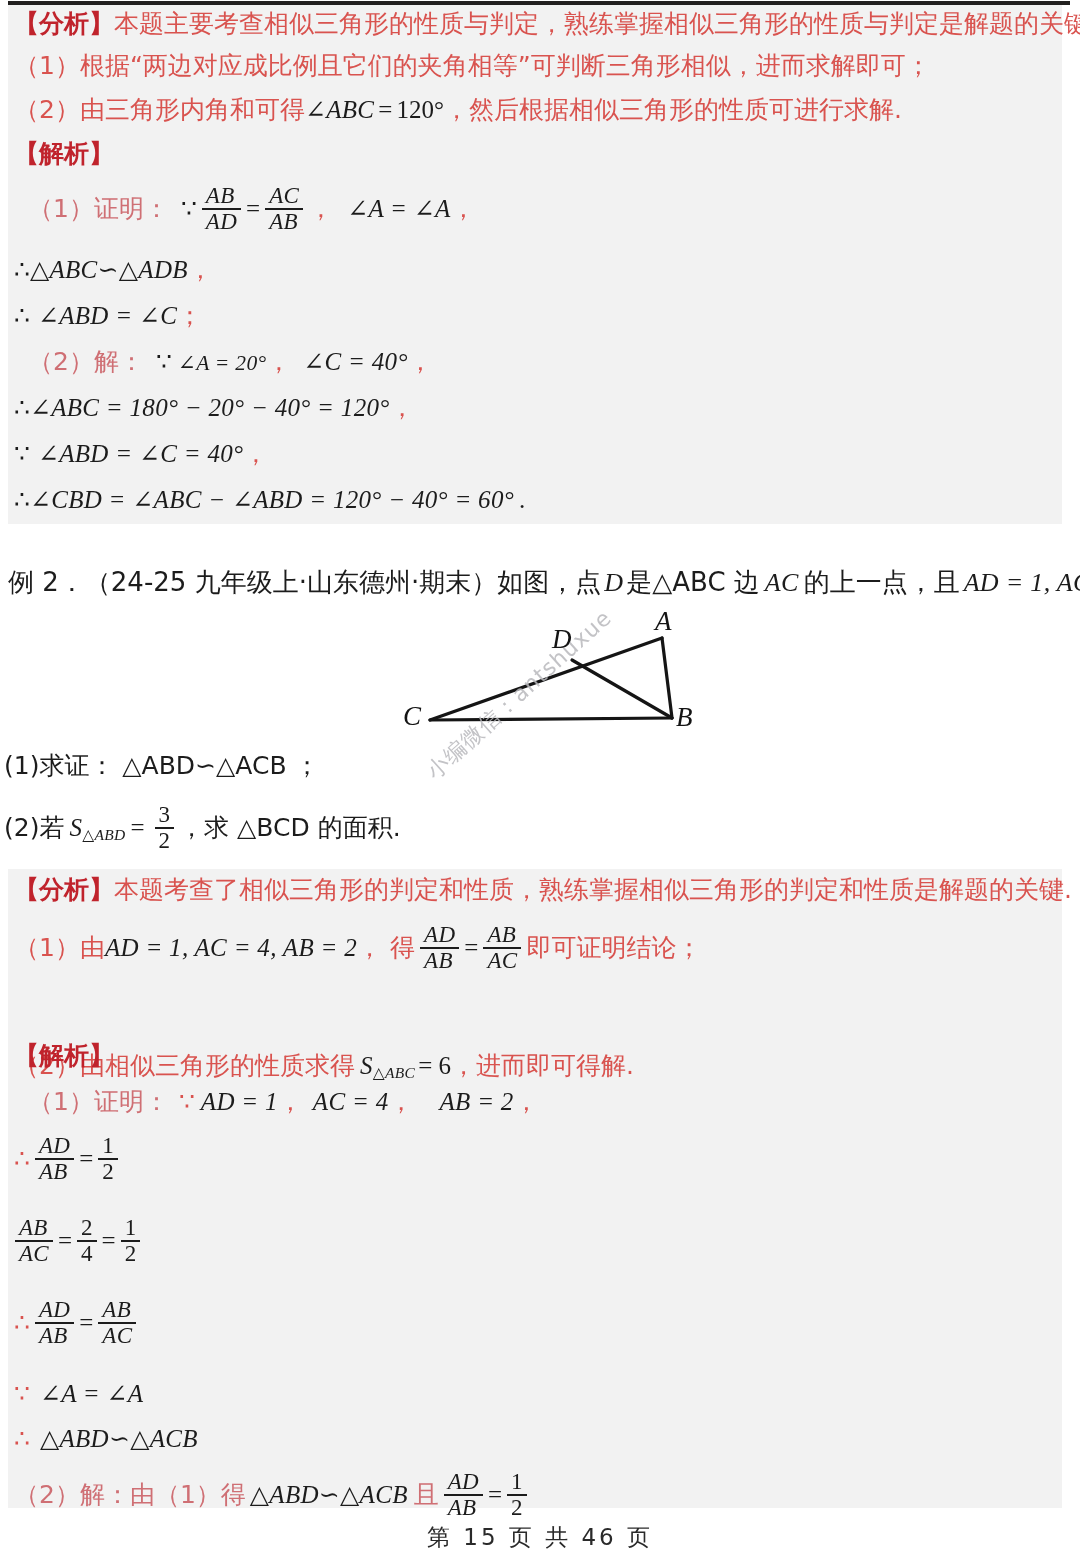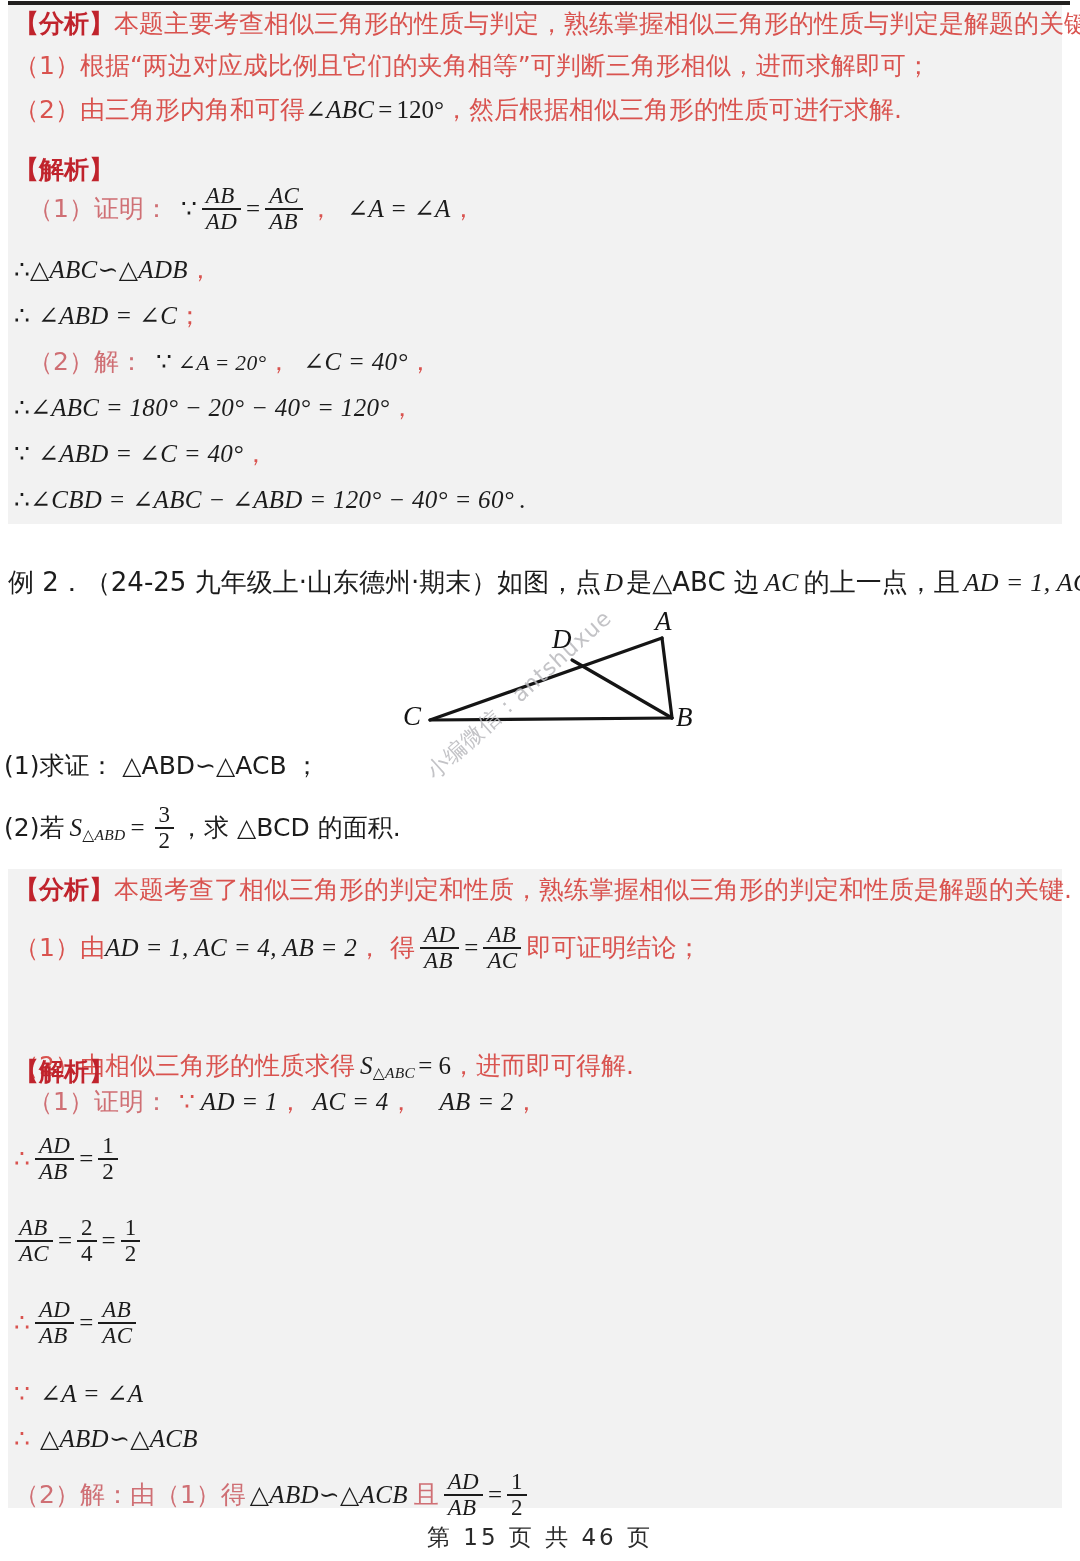--- a/index.html
+++ b/index.html
@@ -43,21 +43,21 @@
 
   
   .line {
     position: absolute;
     white-space: nowrap;
     font-size: 25px;
     line-height: 1.1;
   }
   .red       { color: #d9534f; }
   .redish    { color: #cf6f74; }
-  .darkred   { color: #c0232c; font-weight: bold; margin-top: 16px; }
+  .darkred   { color: #c0232c; font-weight: bold; }
   .blk       { color: #1c1c1c; }
   .cn { font-family: "DejaVu Sans", "Liberation Sans", sans-serif; }
   .mi {
     font-family: "Liberation Serif", "DejaVu Serif", serif;
     font-style: italic;
     letter-spacing: .3px;
   }
   .mo { font-family: "Liberation Serif", "DejaVu Serif", serif; font-style: normal; }
   .sub {
     font-size: 0.62em;

